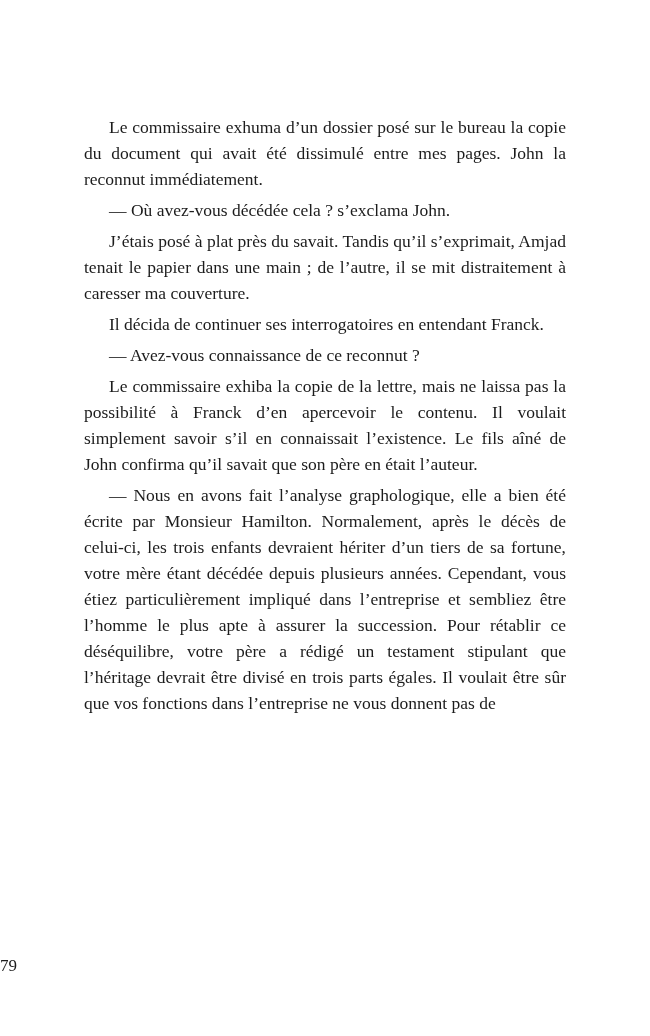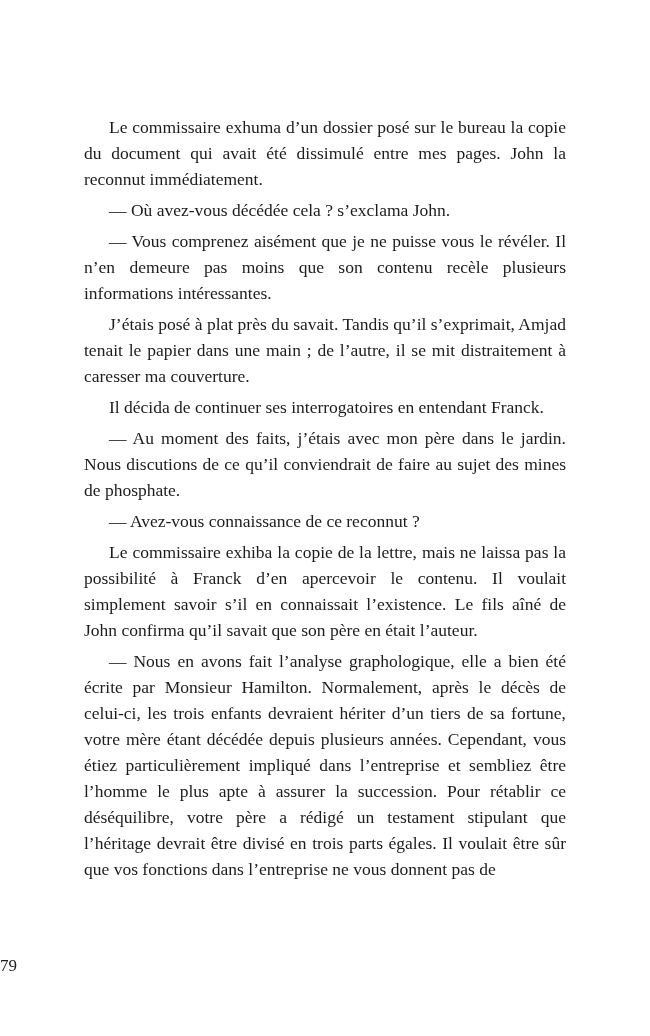--- a/index.html
+++ b/index.html
@@ -42,24 +42,22 @@
   }
 </style>
 </head>
 <body>
 
 <div class="book-page">
 
   <div class="text-block">
     <p>Le commissaire exhuma d’un dossier posé sur le bureau la copie du document qui avait été dissimulé entre mes pages. John la reconnut immédiatement.</p>
     <p>— Où avez-vous décédée cela ? s’exclama John.</p>
-    <p>— Vous comprenez aisément que je ne puisse vous le révéler. Il n’en demeure pas moins que son contenu recèle plusieurs informations intéressantes.</p>
     <p>J’étais posé à plat près du savait. Tandis qu’il s’exprimait, Amjad tenait le papier dans une main ; de l’autre, il se mit distraitement à caresser ma couverture.</p>
     <p>Il décida de continuer ses interrogatoires en entendant Franck.</p>
-    <p>— Au moment des faits, j’étais avec mon père dans le jardin. Nous discutions de ce qu’il conviendrait de faire au sujet des mines de phosphate.</p>
     <p>— Avez-vous connaissance de ce reconnut ?</p>
     <p>Le commissaire exhiba la copie de la lettre, mais ne laissa pas la possibilité à Franck d’en apercevoir le contenu. Il voulait simplement savoir s’il en connaissait l’existence. Le fils aîné de John confirma qu’il savait que son père en était l’auteur.</p>
     <p>— Nous en avons fait l’analyse graphologique, elle a bien été écrite par Monsieur Hamilton. Normalement, après le décès de celui-ci, les trois enfants devraient hériter d’un tiers de sa fortune, votre mère étant décédée depuis plusieurs années. Cependant, vous étiez particulièrement impliqué dans l’entreprise et sembliez être l’homme le plus apte à assurer la succession. Pour rétablir ce déséquilibre, votre père a rédigé un testament stipulant que l’héritage devrait être divisé en trois parts égales. Il voulait être sûr que vos fonctions dans l’entreprise ne vous donnent pas de</p>
   </div>
 
   <div class="page-number">79</div>
 
 </div>
 
 </body></html>

